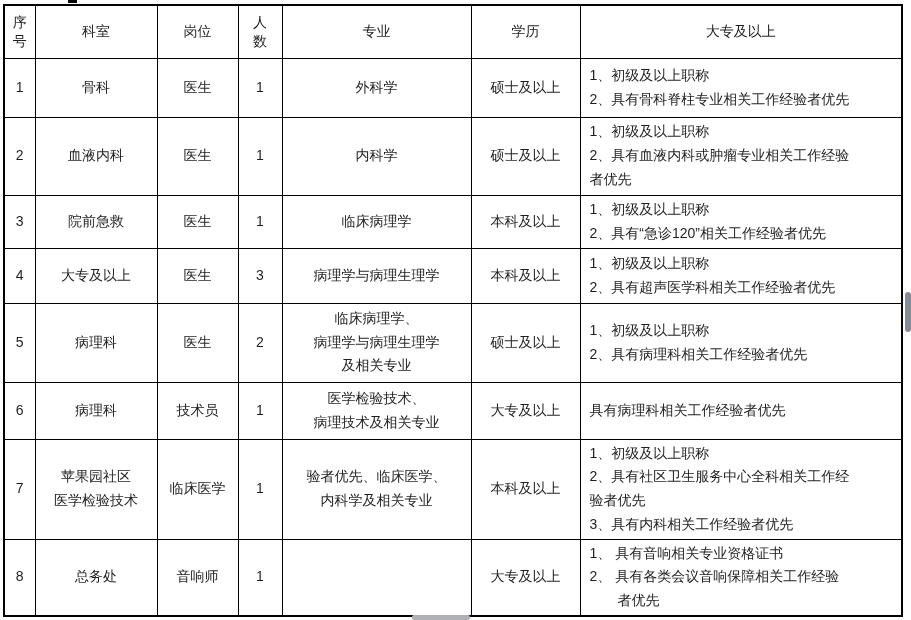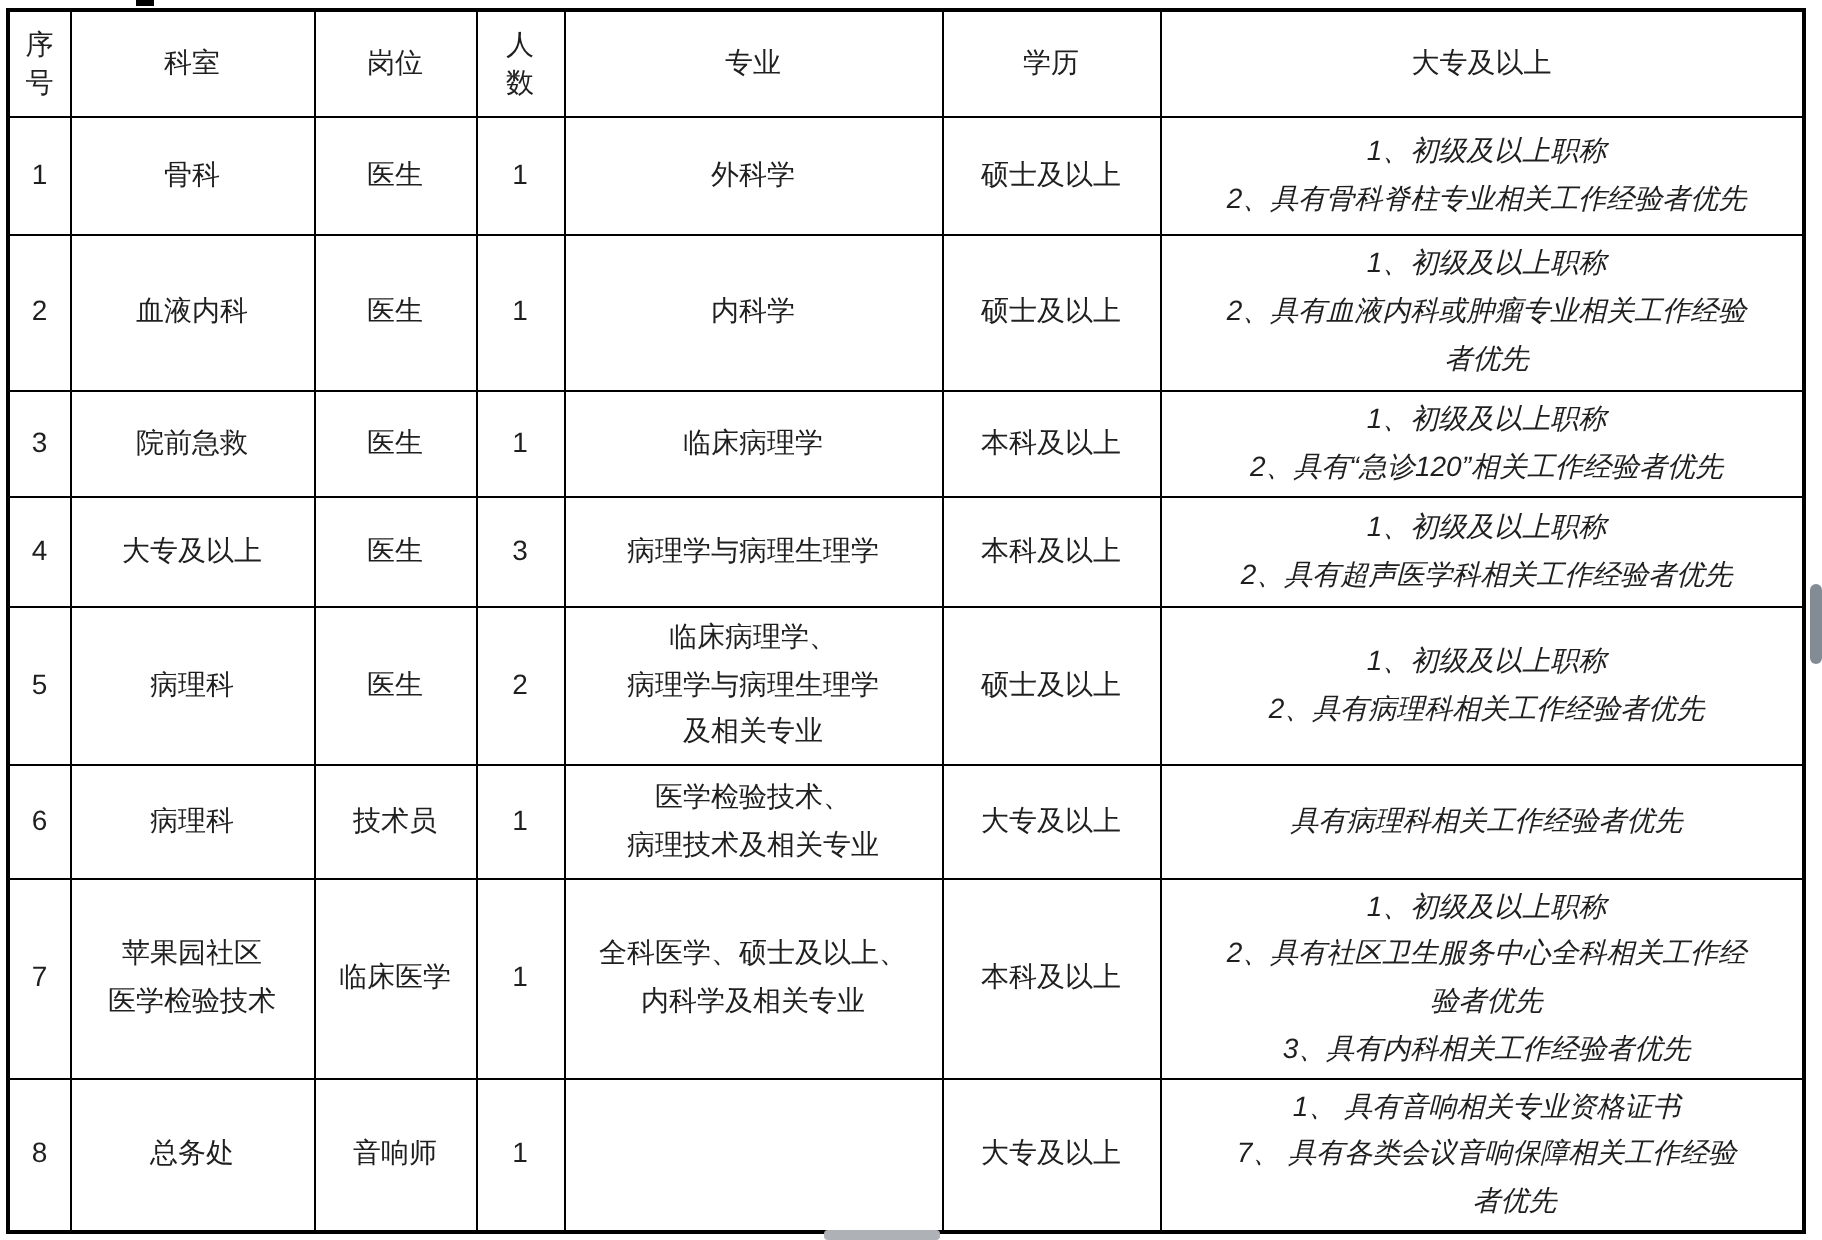--- a/index.html
+++ b/index.html
@@ -43,25 +43,24 @@
     vertical-align: middle;
     overflow: hidden;
   }
   .cellc {
     text-align: center;
     white-space: pre-line;
     line-height: 1.7;
   }
   th .cellc { font-weight: normal; line-height: 1.35; }
   .req {
-    text-align: center;
+    text-align: left;
     white-space: pre-line;
     line-height: 1.7;
     padding-left: 5px;
-    font-style: italic;
   }
   .v-thumb {
     position: absolute;
     left: 905px;
     top: 292px;
     width: 6px;
     height: 40px;
     background: #838b94;
     border-radius: 3px;
   }
@@ -275,21 +274,21 @@
             <div class="cellc">苹果园社区
 医学检验技术</div>
           </td>
         <td>
             <div class="cellc">临床医学</div>
           </td>
         <td>
             <div class="cellc">1</div>
           </td>
         <td>
-            <div class="cellc">全科医学、硕士及以上、
+            <div class="cellc">验者优先、临床医学、
 内科学及相关专业</div>
           </td>
         <td>
             <div class="cellc">本科及以上</div>
           </td>
         <td>
             <div class="req">1、初级及以上职称
 2、具有社区卫生服务中心全科相关工作经
 验者优先
 3、具有内科相关工作经验者优先</div>
@@ -309,21 +308,21 @@
             <div class="cellc">1</div>
           </td>
         <td>
             <div class="cellc"></div>
           </td>
         <td>
             <div class="cellc">大专及以上</div>
           </td>
         <td>
             <div class="req">1、 具有音响相关专业资格证书
-7、 具有各类会议音响保障相关工作经验
+2、 具有各类会议音响保障相关工作经验
 　　者优先</div>
           </td>
       </tr>
     </tbody>
   </table>
 
   <div class="v-thumb"></div>
   <div class="h-thumb"></div>
 
 </div>

